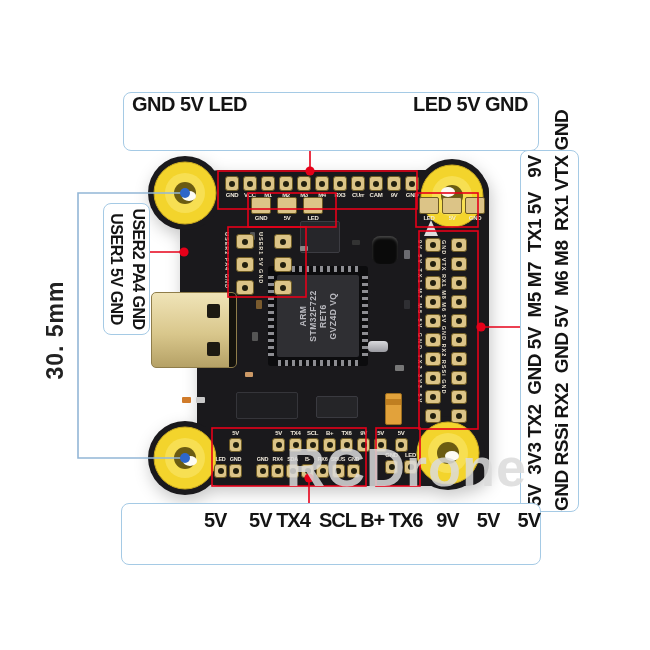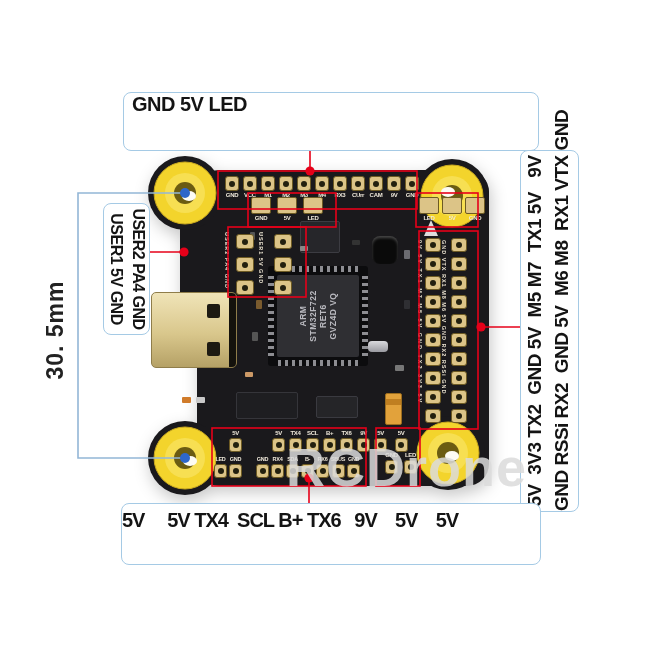--- a/index.html
+++ b/index.html
@@ -9,21 +9,21 @@
   .board-svg{z-index:1;filter:drop-shadow(2px 6px 8px rgba(0,0,0,.22));}
   .anno-svg{z-index:6;pointer-events:none;}
 
   
   .lbl-box{position:absolute;background:#fff;border:1.6px solid #a5cae5;border-radius:8px;
            font-weight:700;color:#141414;z-index:7;}
   .top-box{left:123px;top:92px;width:414px;height:57px;font-size:20px;letter-spacing:-0.5px;}
   .top-box .l1{margin-top:3px;text-align:center;white-space:pre;}
   .top-box .l2{display:flex;justify-content:space-between;padding:0 10px 0 8px;white-space:pre;align-items:flex-end;}
   .bottom-box{left:121px;top:503px;width:418px;height:60px;font-size:20px;letter-spacing:-1px;}
-  .bottom-box div{text-align:left;white-space:pre;line-height:27px;margin-top:3px;}
+  .bottom-box div{text-align:right;white-space:pre;line-height:27px;margin-top:3px;}
   .bottom-box div+div{margin-top:0;}
   .right-box{left:520px;top:150px;width:57px;height:360px;}
   .right-box .rot{position:absolute;left:0;top:360px;width:360px;height:57px;
                   transform:rotate(-90deg);transform-origin:top left;
                   font-size:19px;letter-spacing:-0.5px;}
   .right-box .rot div{text-align:center;white-space:pre;line-height:27px;}
   .left-box{left:103px;top:203px;width:45px;height:130px;}
   .left-box .rot{position:absolute;left:45px;top:0;width:130px;height:45px;
                  transform:rotate(90deg);transform-origin:top left;
                  font-size:16px;letter-spacing:-0.5px;}
@@ -399,20 +399,21 @@
     <circle cx="185" cy="458" r="5" fill="#2e67c9"></circle>
   </svg>
 
   <div class="dim-wrap">
     <div class="rot">30. 5mm</div>
   </div>
 
   <div class="lbl-box top-box">
     <div class="l2">
       <span>GND 5V LED</span>
+      <span>LED 5V GND</span>
     </div>
   </div>
 
   <div class="lbl-box right-box">
     <div class="rot">
       <div>5V  3V3 TX2  GND 5V  M5 M7  TX1 5V   9V</div>
       <div>GND RSSi RX2  GND 5V  M6 M8  RX1 VTX GND</div>
     </div>
   </div>
 

